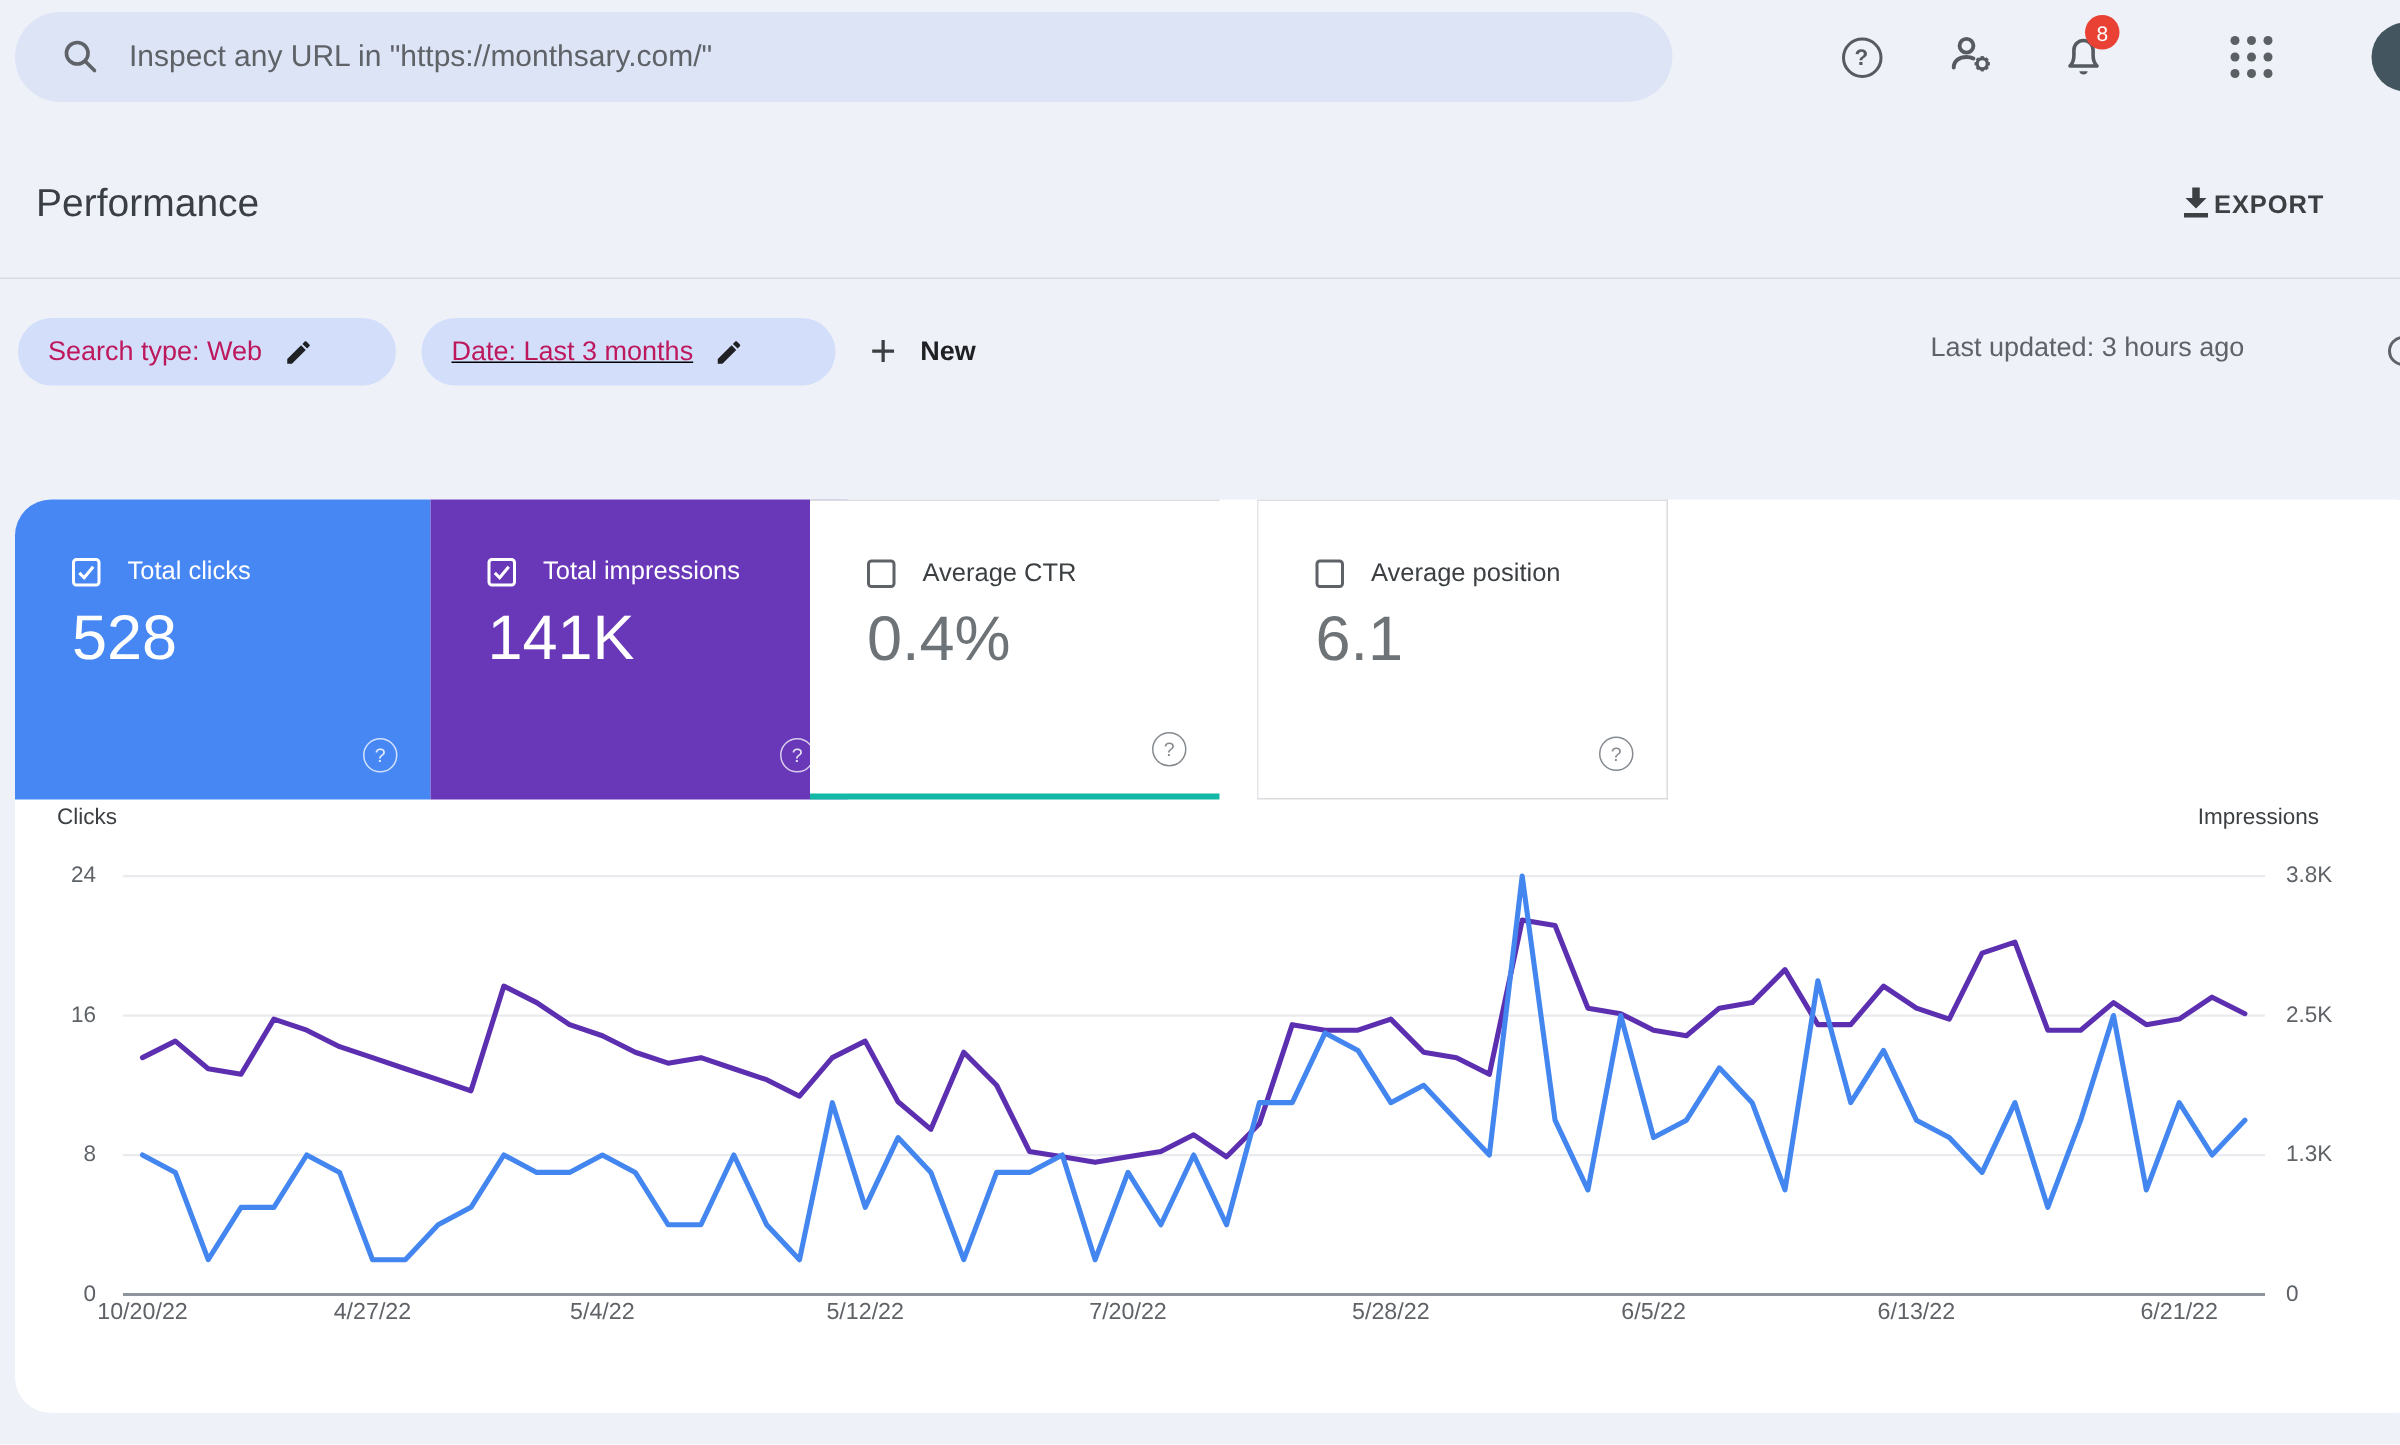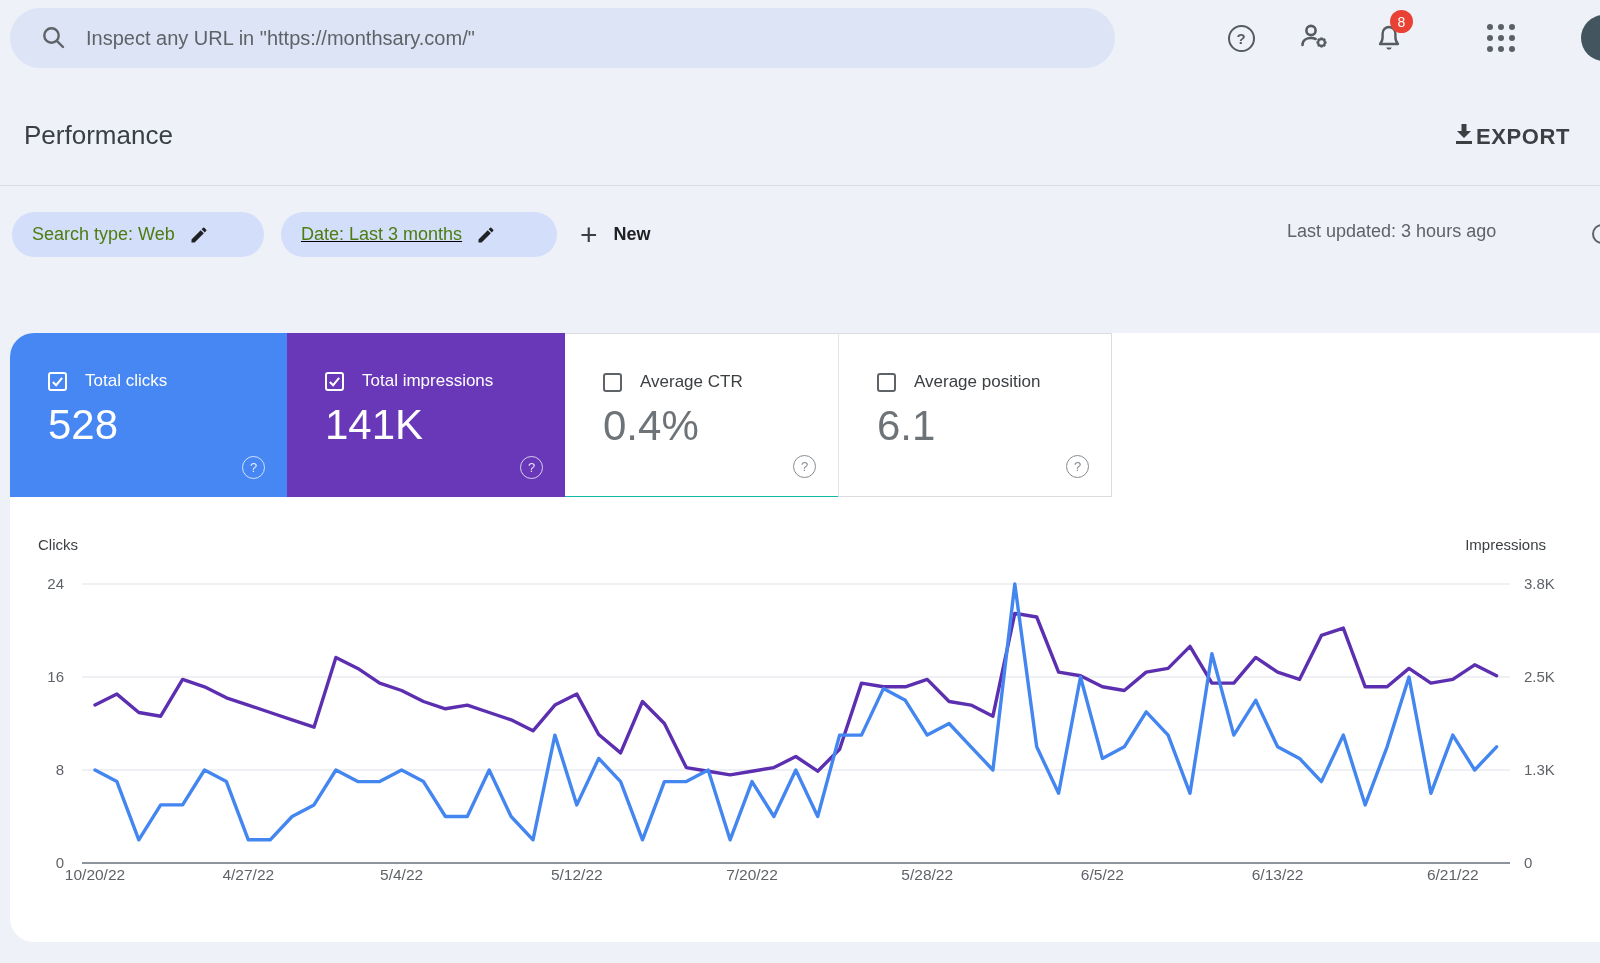--- a/index.html
+++ b/index.html
@@ -20,56 +20,56 @@
     background:#e94235; color:#fff; font-size:14px; display:flex; align-items:center; justify-content:center; z-index:3; }
   .apps-grid { display:grid; grid-template-columns:repeat(3,6px); grid-template-rows:repeat(3,6px); gap:5px; }
   .apps-grid i { width:6px; height:6px; background:#5b6065; border-radius:50%; }
   .avatar { position:absolute; left:1581px; top:15px; width:46px; height:46px; border-radius:50%;
     background:#43565f; cursor:pointer; }
 
   
   .page-title { position:absolute; left:24px; top:120px; font-size:26px; font-weight:400; color:#3a3f45; }
   .export-btn { position:absolute; left:1452px; top:120px; width:220px; height:34px; display:flex;
     align-items:center; cursor:pointer; color:#3c4043; }
-  .export-btn span { font-size:22px; font-weight:700; letter-spacing:0.6px; }
+  .export-btn span { font-size:17px; font-weight:700; letter-spacing:0.6px; }
   .hdr-divider { position:absolute; left:0; top:185px; width:1600px; height:1px; background:#d8dce3; }
 
   
   .chip { position:absolute; top:212px; height:45px; background:#d2defa; border-radius:23px;
     display:flex; align-items:center; cursor:pointer; padding:0 20px; }
-  .chip .txt { font-size:18px; color:#4d7c0f; }
+  .chip .txt { font-size:18px; color:#be185d; }
   .chip .pencil { margin-left:14px; display:flex; }
   .chip1 { left:12px; width:252px; }
   .chip2 { left:281px; width:276px;text-decoration:underline; }
   .new-btn { position:absolute; left:580px; top:212px; height:45px; display:flex; align-items:center; cursor:pointer; }
   .new-btn .plus { font-size:30px; font-weight:400; color:#3c4043; line-height:1; }
   .new-btn .lbl { margin-left:16px; font-size:18px; font-weight:700; color:#202124; }
   .last-updated { position:absolute; top:221px; left:1287px; font-size:18px; color:#5f6368; }
   .clock-icon { position:absolute; left:1592px; top:224px; width:20px; height:20px;
     border:2px solid #5f6368; border-radius:50%; }
 
   
   .main-card { position:absolute; left:10px; top:333px; width:1610px; height:609px;
     background:#ffffff; border-radius:24px; }
 
   
-  .mcard { position:absolute; top:333px; height:164px; cursor:pointer; }
+  .mcard { position:absolute; top:333px; height:200px; cursor:pointer; }
   .mcard .row1 { position:absolute; left:38px; top:38px; display:flex; align-items:center; }
   .mcard .cb { width:19px; height:19px; border-radius:3px; display:flex; align-items:center; justify-content:center; }
   .mcard .cb.checked { border:2px solid #ffffff; }
   .mcard .cb.unchecked { border:2px solid #5f6368; }
   .mcard .lab { margin-left:18px; font-size:17px; }
   .mcard .val { position:absolute; left:38px; top:68px; font-size:42px; font-weight:400; }
   .mcard .q { position:absolute; right:22px; bottom:18px; width:23px; height:23px; border-radius:50%;
     display:flex; align-items:center; justify-content:center; font-size:13px; }
   .mcard.c1 { left:10px; width:277px; background:#4787f3; border-top-left-radius:24px; color:#fff; }
   .mcard.c2 { left:287px; width:278px; background:#6838b8; color:#fff; }
   .mcard.c1 .q, .mcard.c2 .q { border:1.5px solid rgba(255,255,255,.75); color:rgba(255,255,255,.85); }
   .mcard.c3, .mcard.c4 { background:#fff; }
-  .mcard.c3 { left:565px; width:273px; border-top:1px solid #dadce0; border-bottom:1px solid #14b8a6; }
+  .mcard.c3 { left:540px; width:273px; border-top:1px solid #dadce0; border-bottom:4px solid #14b8a6; }
   .mcard.c4 { left:838px; width:274px; border:1px solid #dadce0; border-left:1px solid #e4e6ea; }
   .mcard.c3 .lab, .mcard.c4 .lab { color:#3c4043; }
   .mcard.c3 .val, .mcard.c4 .val { color:#6e7377; }
   .mcard.c3 .q, .mcard.c4 .q { border:1.5px solid #868b90; color:#868b90; }
 
   
   .axis-name { position:absolute; font-size:15px; color:#3c4043; }
   #clicks-axis-name { left:38px; top:536px; }
   #impr-axis-name { right:54px; top:536px; }
   .ytick { position:absolute; font-size:15px; color:#5f6368; height:20px; line-height:20px; }

